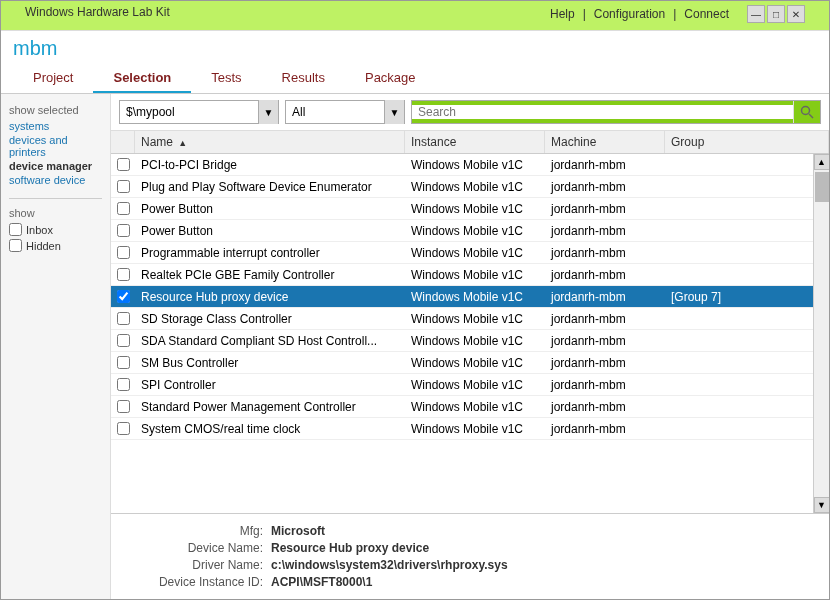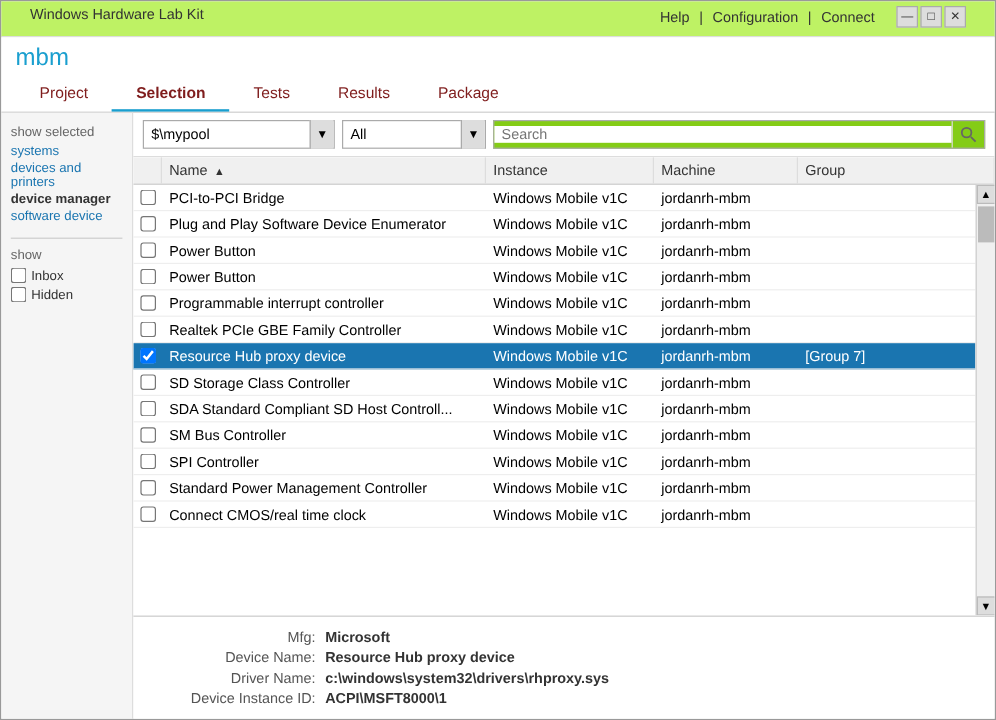--- a/index.html
+++ b/index.html
@@ -478,21 +478,21 @@
               </div>
               <div class="td" style="max-width: 270px;">Standard Power Management Controller</div>
               <div class="td">Windows Mobile v1C</div>
               <div class="td">jordanrh-mbm</div>
               <div class="td"></div>
             </div>
             <div class="table-row">
               <div class="td">
                 <input type="checkbox" class="cb" style="">
               </div>
-              <div class="td" style="max-width: 270px;">Connect CMOS/real time clock</div>
+              <div class="td" style="max-width: 270px;">System CMOS/real time clock</div>
               <div class="td">Windows Mobile v1C</div>
               <div class="td">jordanrh-mbm</div>
               <div class="td"></div>
             </div>
           </div>
         <div class="scrollbar-track">
           <div class="scrollbar-btn">▲</div>
           <div class="scrollbar-thumb"></div>
           <div class="scrollbar-btn" style="margin-top:auto;">▼</div>
         </div>

